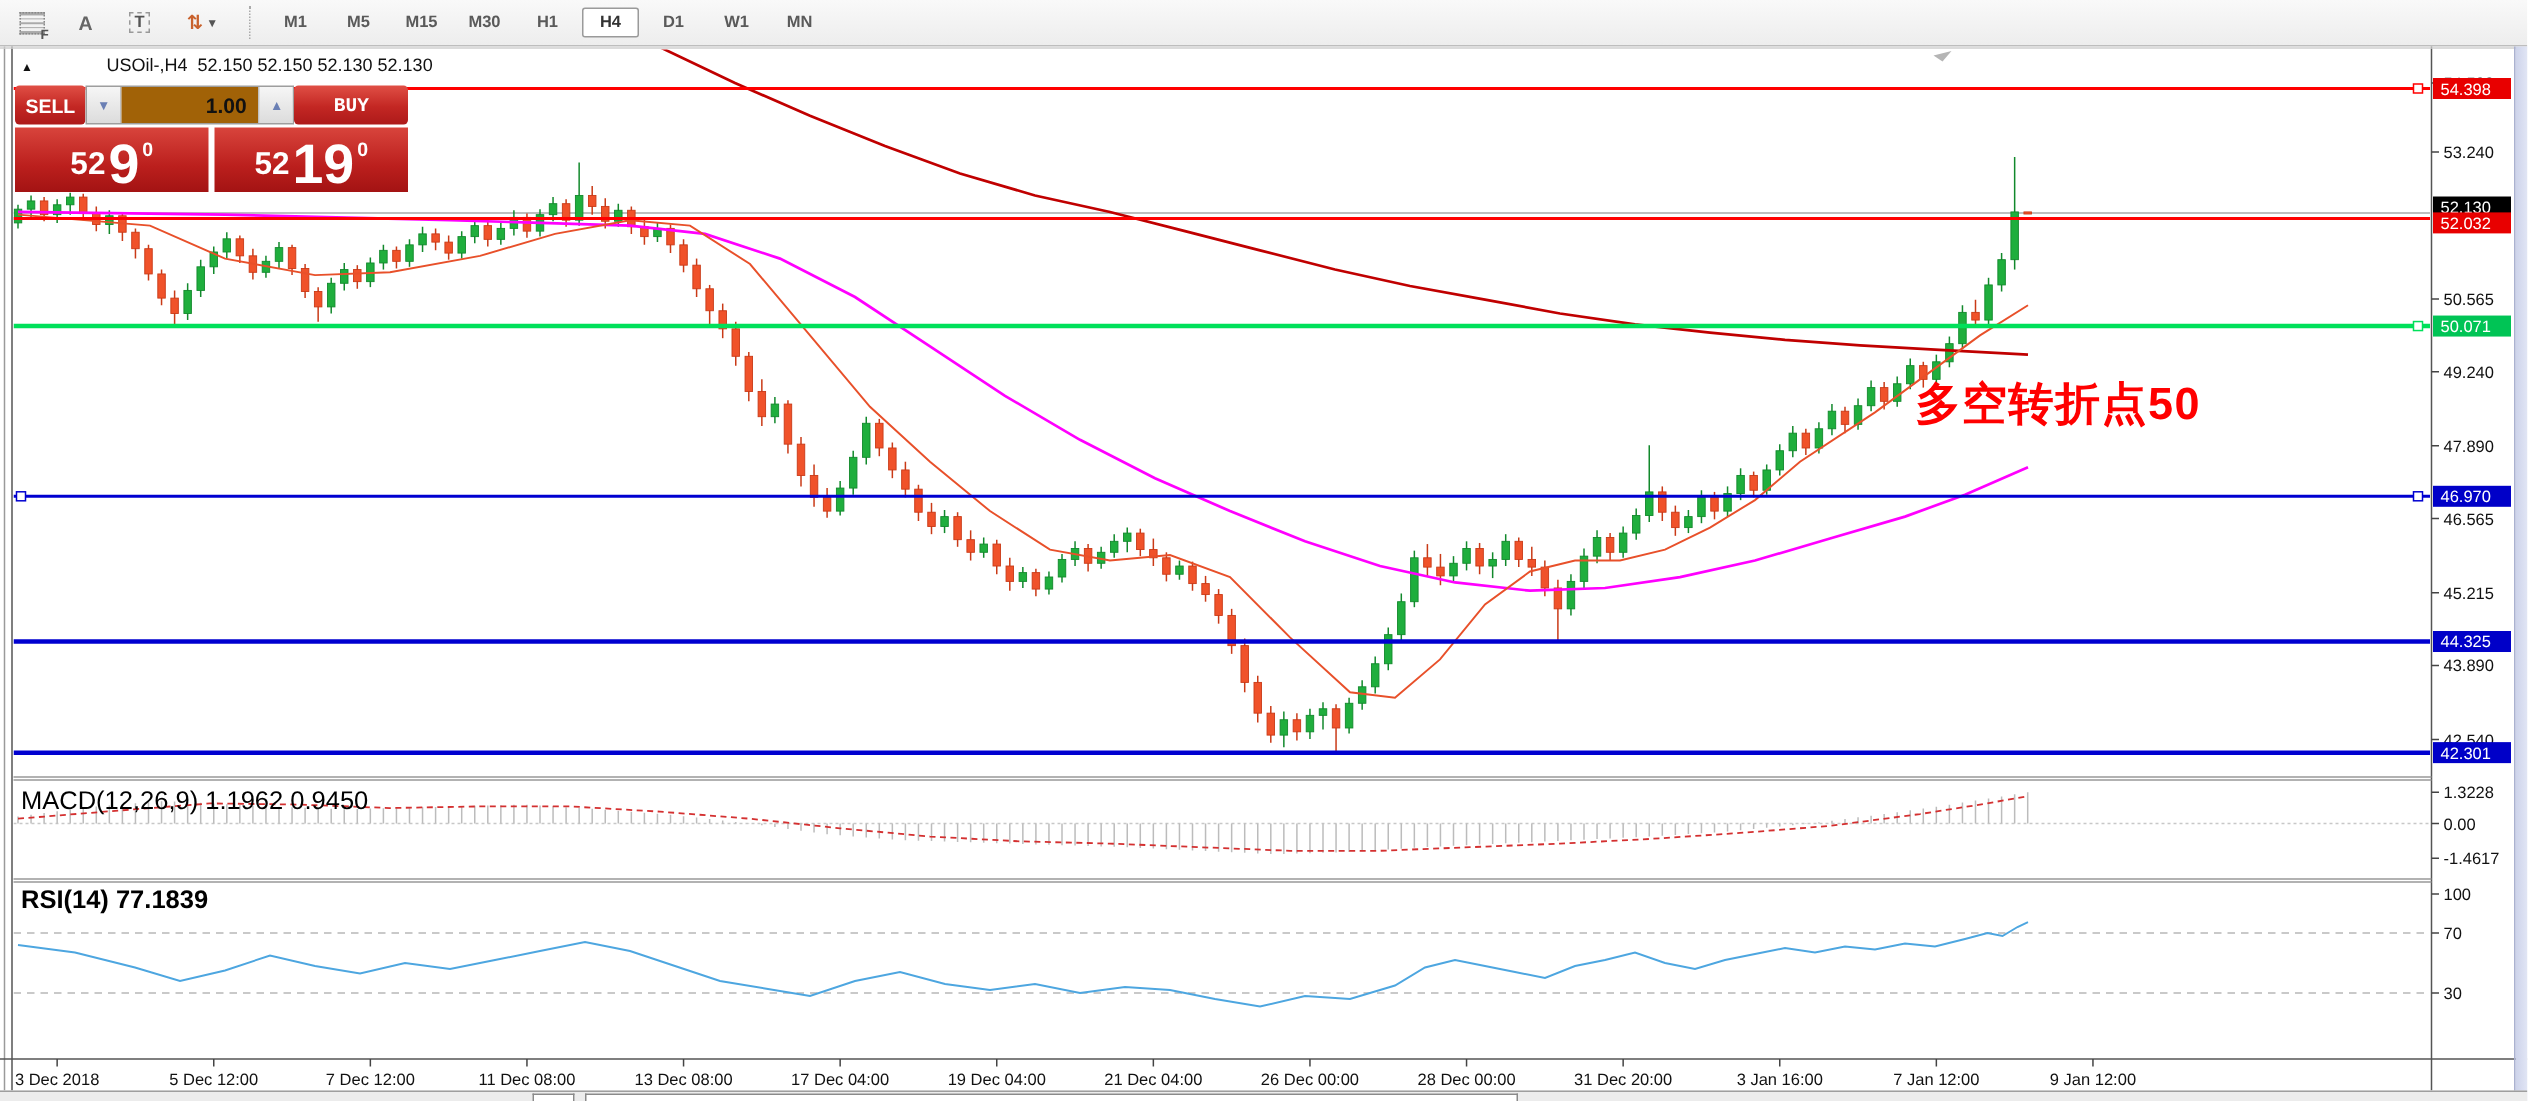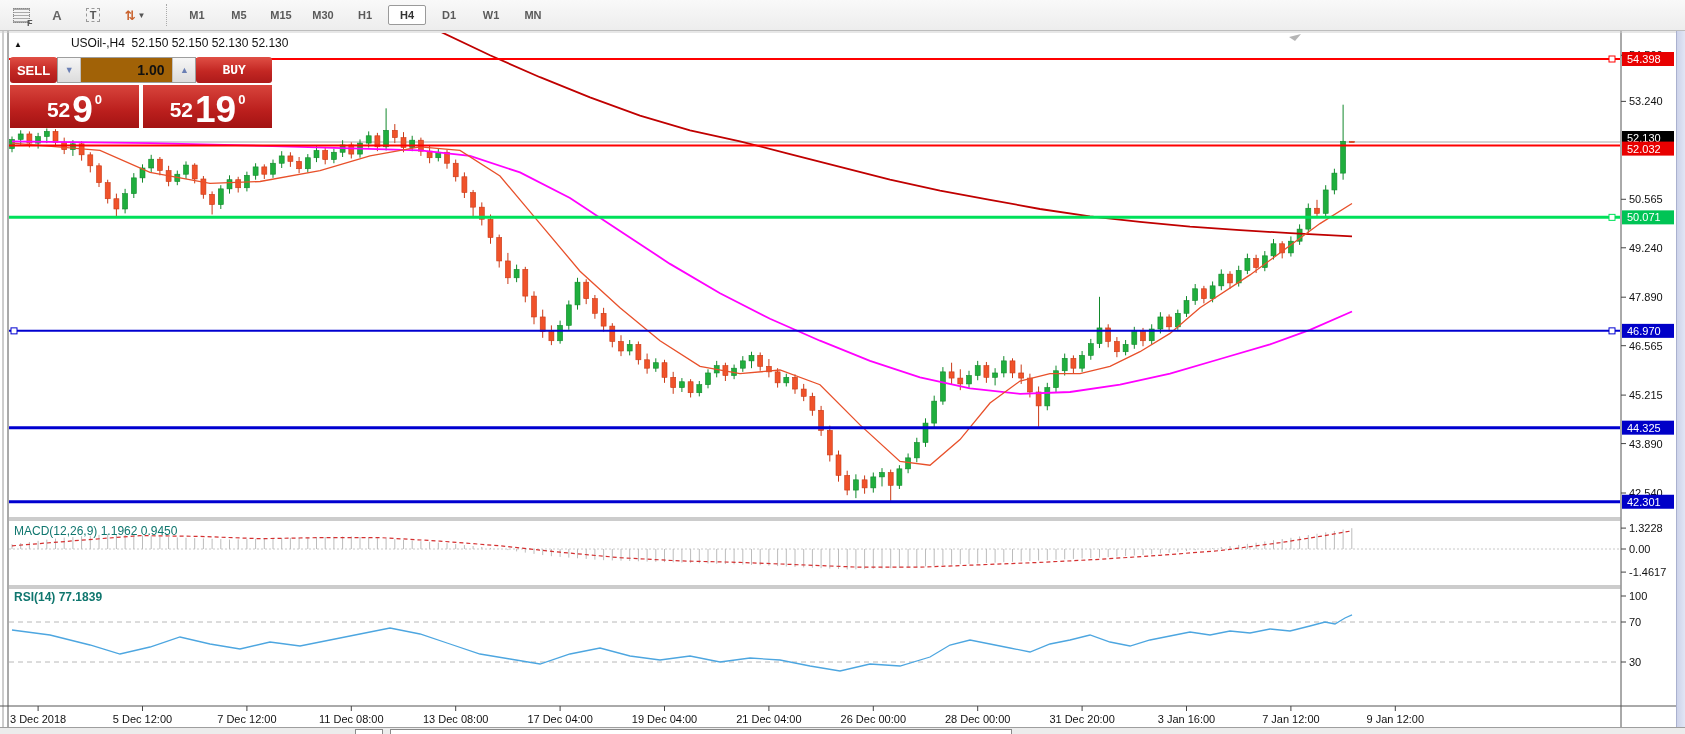--- a/index.html
+++ b/index.html
@@ -18,21 +18,21 @@
   .caret{font-size:8px;color:#555;margin-left:2px;}
   .tb-sep{width:1px;height:22px;margin:0 8px 0 10px;border-left:1px dotted #aaa;}
   .tf-btn{min-width:26px;padding:3px 5px;margin:16px 2px;text-align:center;font-size:11px;font-weight:bold;
           color:#5a5a5a;border:1px solid transparent;border-radius:2px;cursor:default;}
   .tf-btn.active{background:#ffffff;border:1px solid #9a9a9a;color:#333;}
   
   #chart-header{position:absolute;left:14px;top:36px;font-size:12px;color:#111;z-index:5;}
   #chart-header .tri{font-size:8px;margin-right:4px;}
   #annotation{position:absolute;left:1277px;top:249px;font-size:30px;font-weight:bold;color:#ff0000;
               letter-spacing:1px;z-index:6;white-space:nowrap;}
-  .ind-label{position:absolute;left:14px;font-size:12px;color:#0f766e;z-index:5;}
+  .ind-label{position:absolute;left:14px;font-size:17px;color:#000000;z-index:5;}
   #macd-label{top:524px;}
   #rsi-label{top:590px;font-weight:bold;}
   
   #oct{position:absolute;left:10px;top:57px;width:262px;z-index:7;font-weight:bold;}
   #oct-row1{display:flex;height:26px;}
   .oct-btn{background:linear-gradient(#e04f45,#c32723 55%,#ad1a1a);color:#fff;font-size:13px;
            display:flex;align-items:center;justify-content:center;border-radius:3px;cursor:pointer;}
   #oct-sell{width:48px;}
   #oct-buy{width:77px;font-family:Liberation Mono, monospace;}
   #oct-spinner{width:142px;display:flex;background:#fff;border:1px solid #9e9e9e;box-sizing:border-box;}
@@ -114,20 +114,21 @@
         <span class="px-small">52</span>
         <span class="px-big">19</span>
         <span class="px-sup">0</span>
       </div>
     </div>
   </div>
 
   <div class="ind-label" id="macd-label">MACD(12,26,9) 1.1962 0.9450</div>
   <div class="ind-label" id="rsi-label">RSI(14) 77.1839</div>
 
+  <div id="annotation">多空转折点50</div>
 
   <svg id="chart" width="1685" height="703" style="position:absolute;left:0;top:31px;" xmlns="http://www.w3.org/2000/svg">
       <defs>
         <clipPath id="mainClip">
           <rect x="9" y="2" width="1611" height="485"></rect>
         </clipPath>
         <clipPath id="macdClip">
           <rect x="9" y="490" width="1611" height="64"></rect>
         </clipPath>
         <clipPath id="rsiClip">

